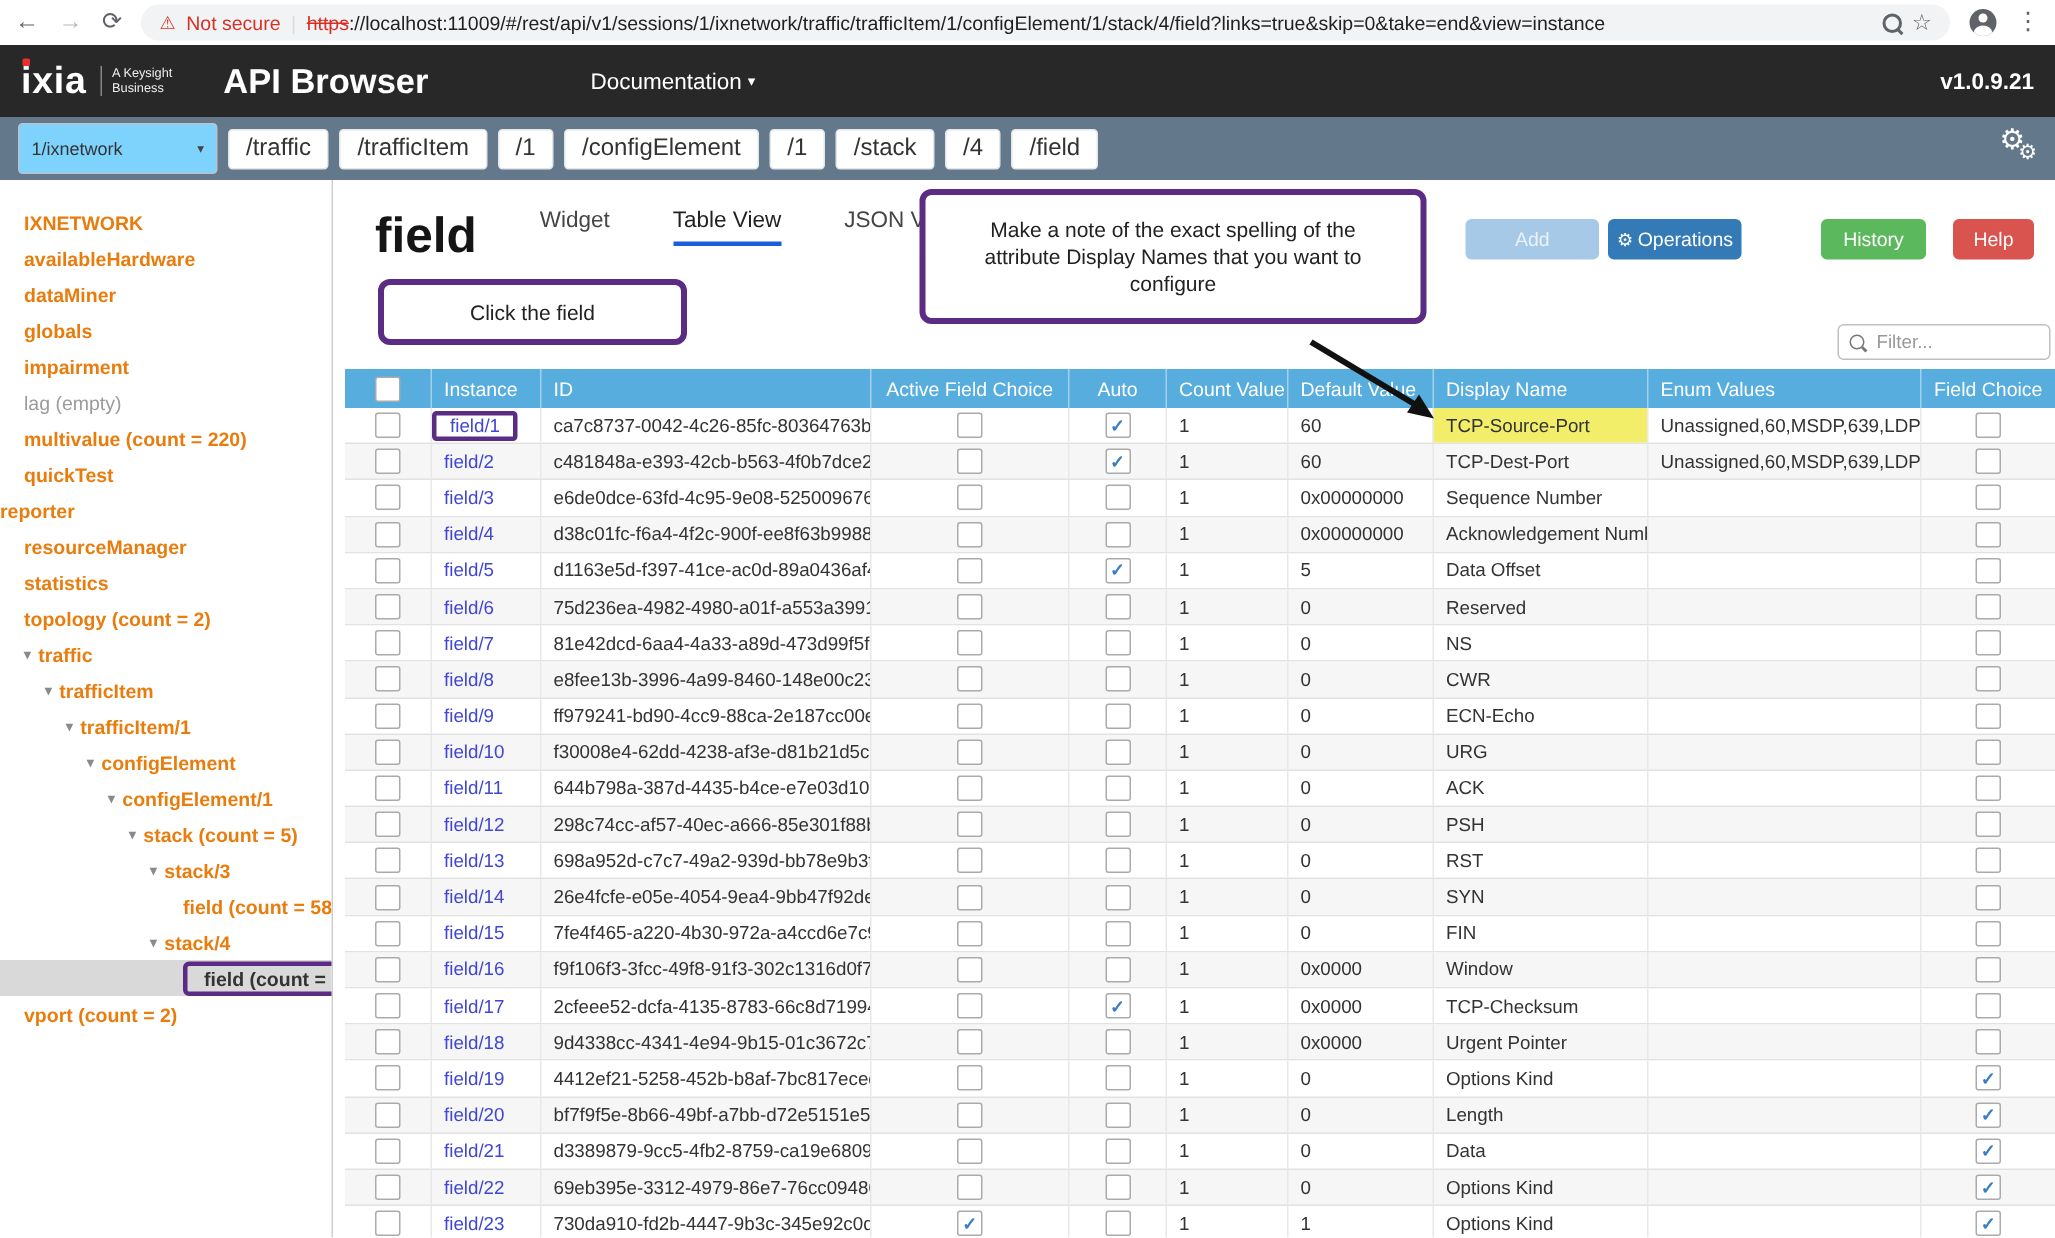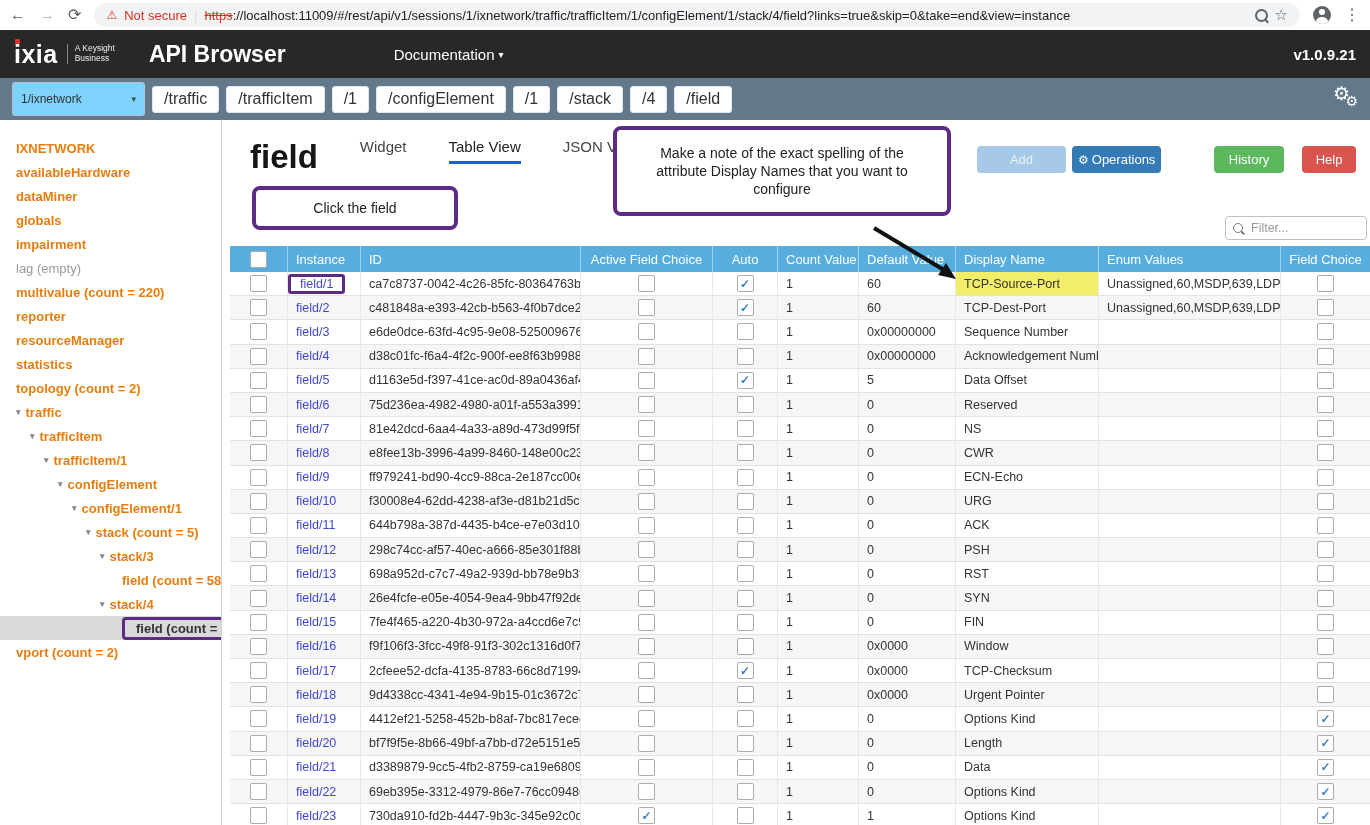--- a/index.html
+++ b/index.html
@@ -184,21 +184,24 @@
     </div>
     <div class="s-item" style="padding-left: 16px;">
       <span class="lbl">impairment</span>
     </div>
     <div class="s-item empty" style="padding-left: 16px;">
       <span class="lbl">lag (empty)</span>
     </div>
     <div class="s-item" style="padding-left: 16px;">
       <span class="lbl">multivalue (count = 220)</span>
     </div>
-    <div class="s-item" style="padding-left: 16px; text-align: center;">
+    <div class="s-item" style="padding-left: 16px;">
+      <span class="lbl">quickTest</span>
+    </div>
+    <div class="s-item" style=" text-align: center;">
       <span class="lbl">reporter</span>
     </div>
     <div class="s-item" style="padding-left: 16px;">
       <span class="lbl">resourceManager</span>
     </div>
     <div class="s-item" style="padding-left: 16px;">
       <span class="lbl">statistics</span>
     </div>
     <div class="s-item" style="padding-left: 16px;">
       <span class="lbl">topology (count = 2)</span>

